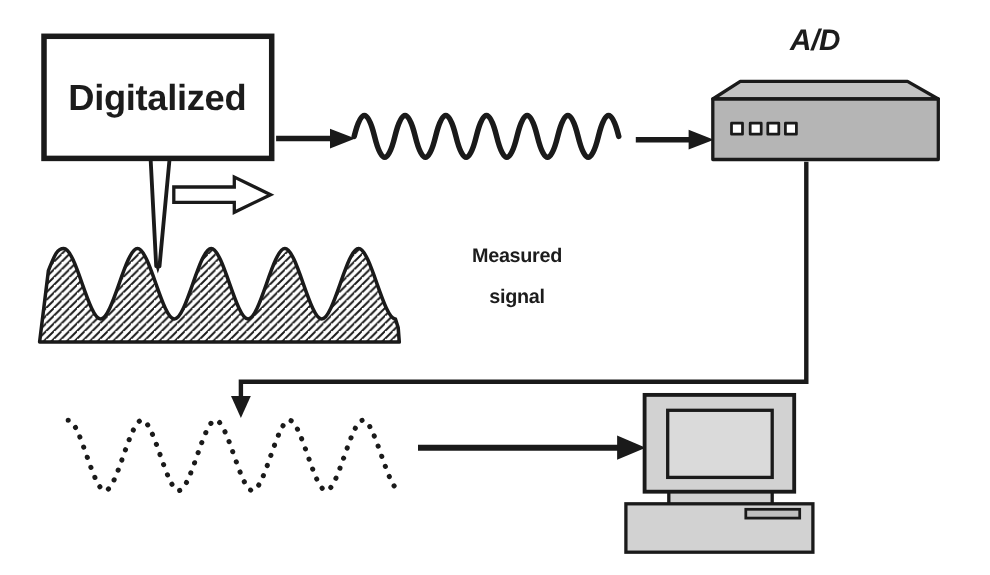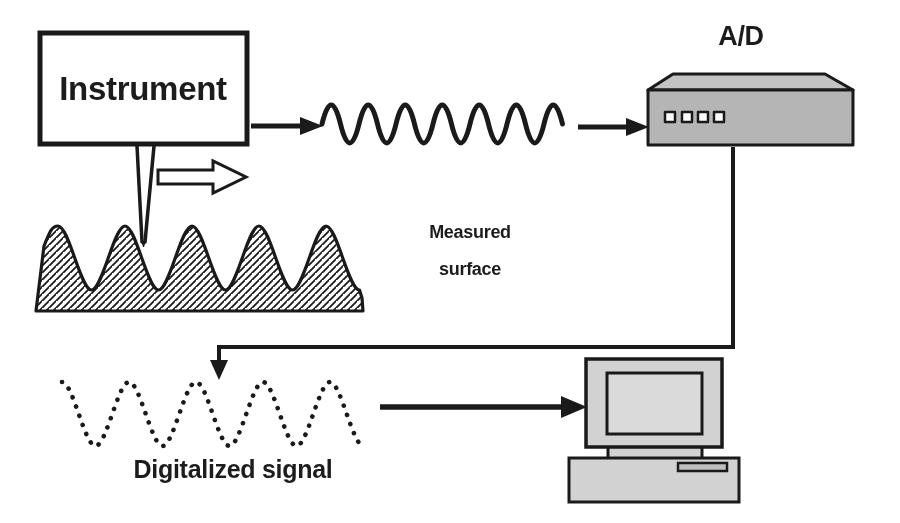--- a/index.html
+++ b/index.html
@@ -17,21 +17,21 @@
     color:#1c1c1c;
     letter-spacing:-0.3px;
     white-space:nowrap;
   }
   .lbl-instrument{
     left:38px;top:32px;width:210px;height:113px;
     display:flex;align-items:center;justify-content:center;
     font-size:33px;
   }
   .lbl-electrical{left:429px;top:43px;transform:translateX(-50%);font-size:25px;}
-  .lbl-ad{left:741px;top:21px;transform:translateX(-50%);font-size:27px;}
+  .lbl-ad{left:741px;top:21px;transform:translateX(-50%);font-size:27px;font-style:italic;}
   .lbl-stylus{left:46px;top:171px;font-size:26px;}
   .lbl-measured{left:470px;top:214px;transform:translateX(-50%);font-size:18px;text-align:center;line-height:37px;}
   .lbl-digitalized{left:233px;top:455px;transform:translateX(-50%);font-size:25px;}
 </style>
 </head>
 <body>
 
 <div class="stage">
 
   <svg width="900" height="523" viewBox="0 0 900 523">
@@ -117,20 +117,19 @@
 
     <g stroke="#1a1a1a">
       <rect x="608" y="440" width="94" height="20" stroke-width="3" fill="#d2d2d2"></rect>
       <rect x="569" y="458" width="170" height="44" stroke-width="3" fill="#d2d2d2"></rect>
       <rect x="678" y="463" width="49" height="8" stroke-width="2.5" fill="#bfbfbf"></rect>
       <rect x="586" y="359" width="136" height="88" stroke-width="3.5" fill="#d2d2d2"></rect>
       <rect x="607" y="373" width="95" height="61" stroke-width="3" fill="#dadada"></rect>
     </g>
   </svg>
 
-  <div class="lbl lbl-instrument">Instrument</div>
+  <div class="lbl lbl-instrument">Digitalized</div>
   <div class="lbl lbl-ad">A/D</div>
   <div class="lbl lbl-measured">
     <span style="display:block">Measured</span>
-    <span style="display:block">surface</span>
+    <span style="display:block">signal</span>
   </div>
-  <div class="lbl lbl-digitalized">Digitalized signal</div>
 </div>
 
 </body></html>

